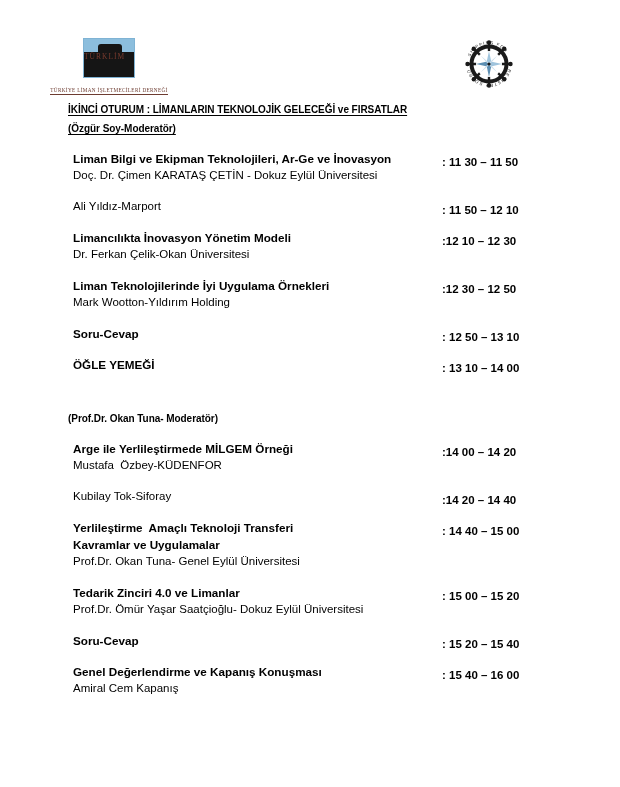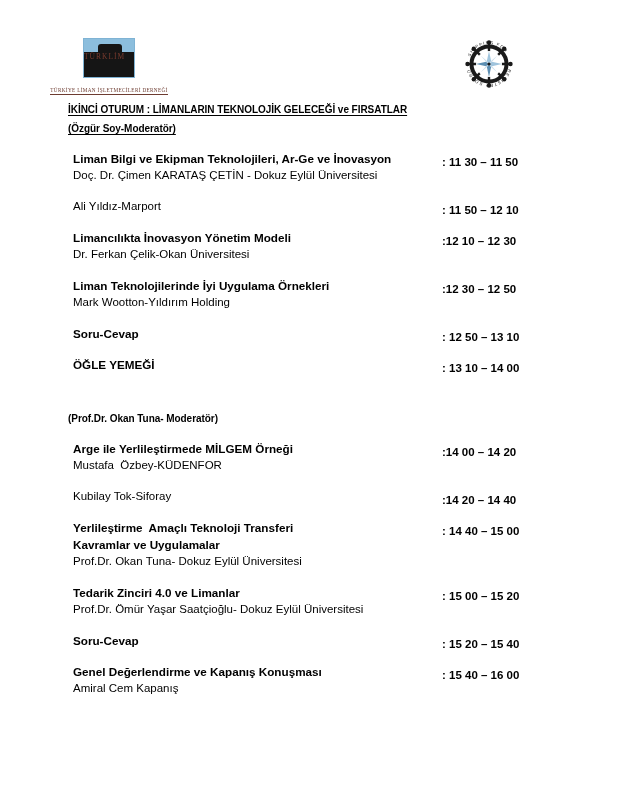--- a/index.html
+++ b/index.html
@@ -288,21 +288,21 @@
             <div class="speaker">Mustafa  Özbey-KÜDENFOR</div>
             <div class="time">:14 00 – 14 20</div>
           </div>
           <div class="row">
             <div class="speaker">Kubilay Tok-Siforay</div>
             <div class="time">:14 20 – 14 40</div>
           </div>
           <div class="row">
             <div class="title">Yerlileştirme  Amaçlı Teknoloji Transferi
 Kavramlar ve Uygulamalar</div>
-            <div class="speaker">Prof.Dr. Okan Tuna- Dokuz Eylül Üniversitesi</div>
+            <div class="speaker">Prof.Dr. Okan Tuna- Genel Eylül Üniversitesi</div>
             <div class="time">: 14 40 – 15 00</div>
           </div>
           <div class="row">
             <div class="title">Tedarik Zinciri 4.0 ve Limanlar</div>
             <div class="speaker">Prof.Dr. Ömür Yaşar Saatçioğlu- Dokuz Eylül Üniversitesi</div>
             <div class="time">: 15 00 – 15 20</div>
           </div>
           <div class="row">
             <div class="title"><span class="u">Soru-Cevap </span></div>
             <div class="time">: 15 20 – 15 40</div>

